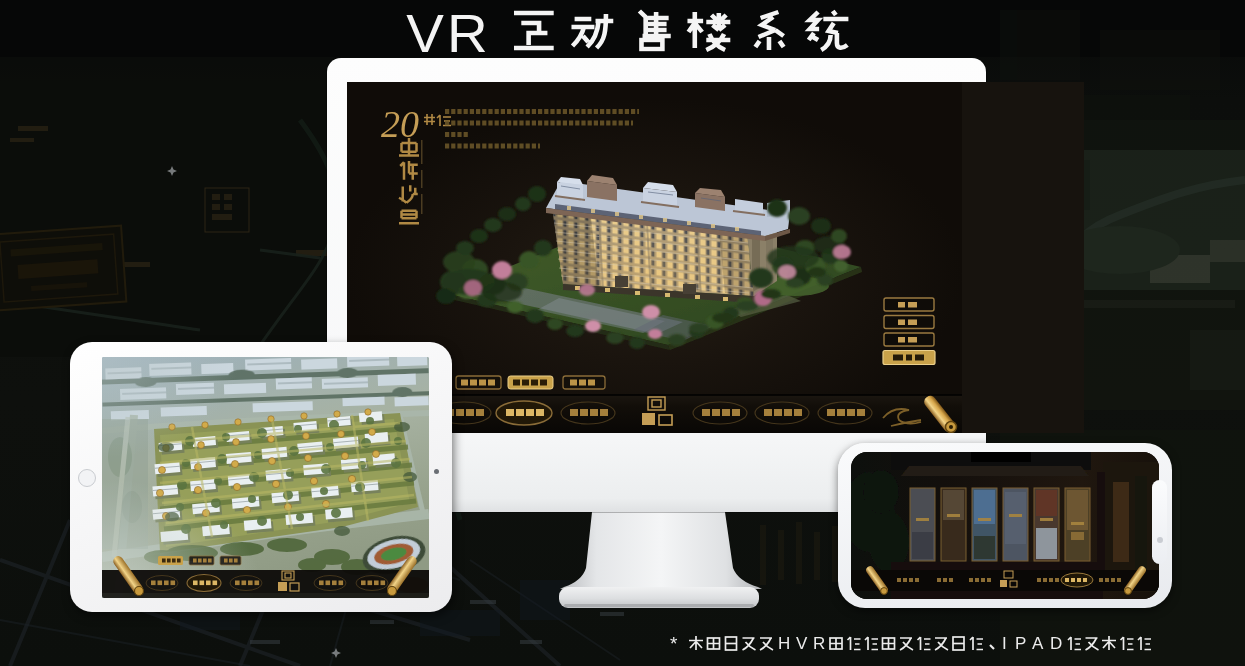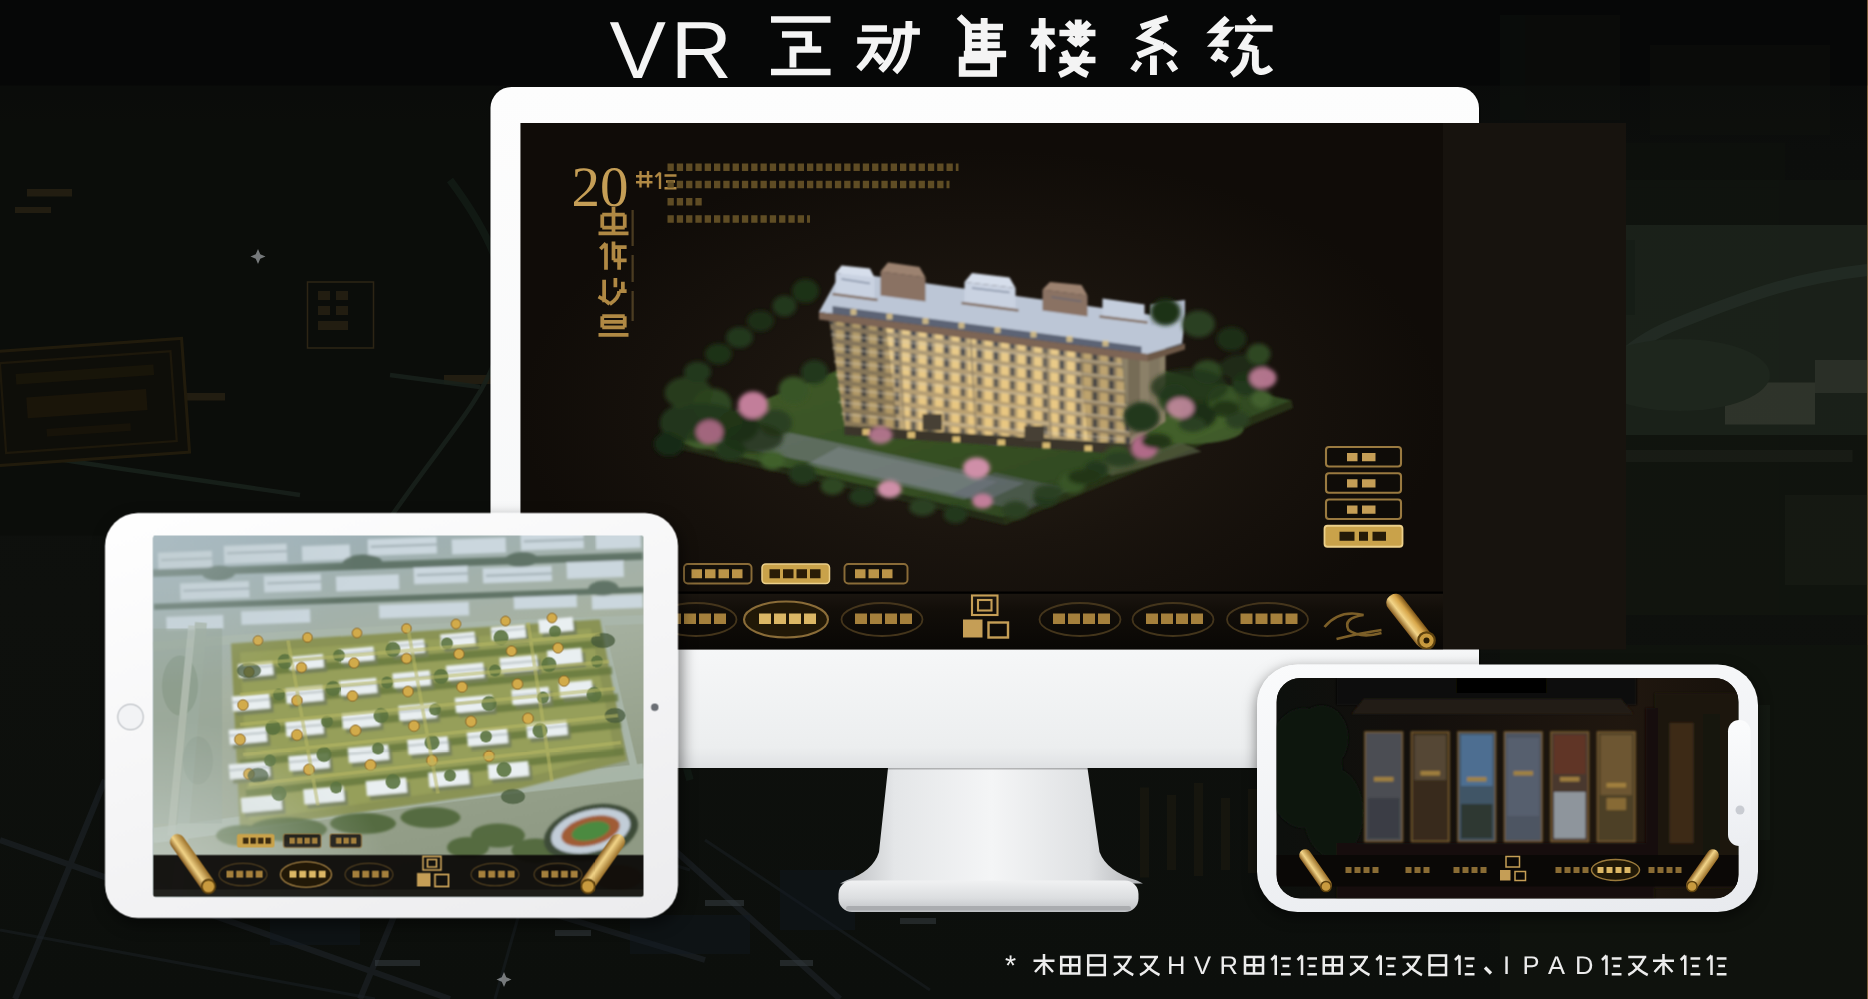--- a/index.html
+++ b/index.html
@@ -1,18 +1,18 @@
 <!DOCTYPE html>
 <html><head><meta charset="utf-8">
 <style>
 html,body{margin:0;padding:0;background:#000;}
 #stage{position:relative;width:1245px;height:666px;overflow:hidden;background:#fdba74;font-family:"Liberation Sans",sans-serif;padding-left:12px;}
 .abs{position:absolute;}
 #mon{left:327px;top:58px;width:659px;height:454px;border-radius:14px;background:linear-gradient(180deg,#fdfdfd 0%,#f6f7f8 82%,#eceeef 97%,#dfe1e3 100%);box-shadow:0 0 0 1px rgba(0,0,0,.25);}
-#scr{left:20px;top:24px;width:737px;height:351px;background:#17130e;overflow:hidden;}
+#scr{left:20px;top:24px;width:737px;height:351px;background:#17130e;overflow:hidden;font-style:italic;}
 #ipad{left:70px;top:342px;width:382px;height:270px;border-radius:22px;background:linear-gradient(160deg,#ffffff,#ececee);box-shadow:2px 4px 10px rgba(0,0,0,.5);}
 #ipadscr{left:32px;top:15px;width:327px;height:241px;background:#8fa5ac;overflow:hidden;border-radius:2px;}
 #phone{left:838px;top:443px;width:334px;height:165px;border-radius:27px;background:linear-gradient(170deg,#fafbfc,#e8eaee);box-shadow:0 3px 9px rgba(0,0,0,.5);}
 #phscr{left:13px;top:9px;width:308px;height:147px;background:#181511;border-radius:16px;overflow:hidden;}
 </style></head>
 <body>
 <div id="stage">
 
   <svg class="abs" style="left:0;top:0" width="1245" height="666">
     <defs>

